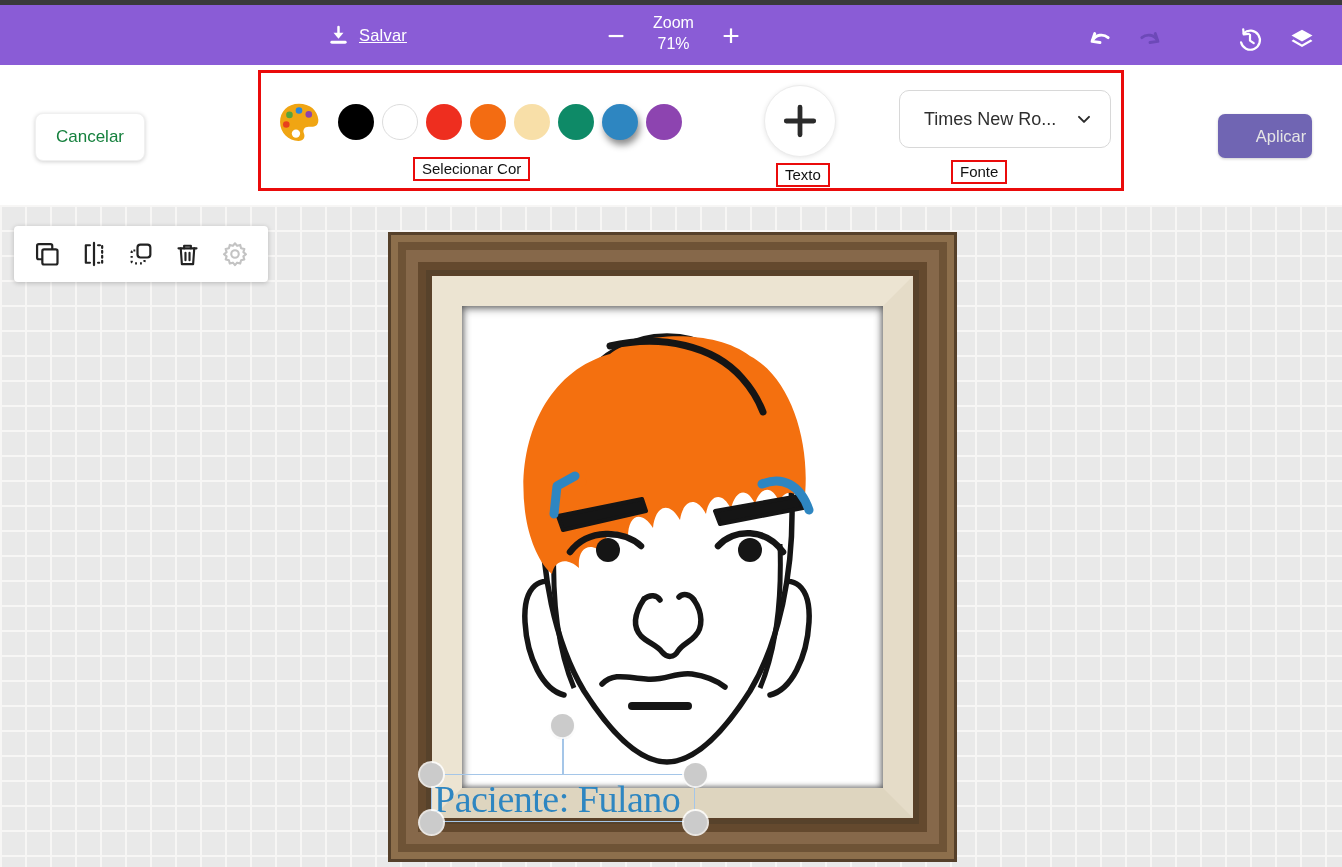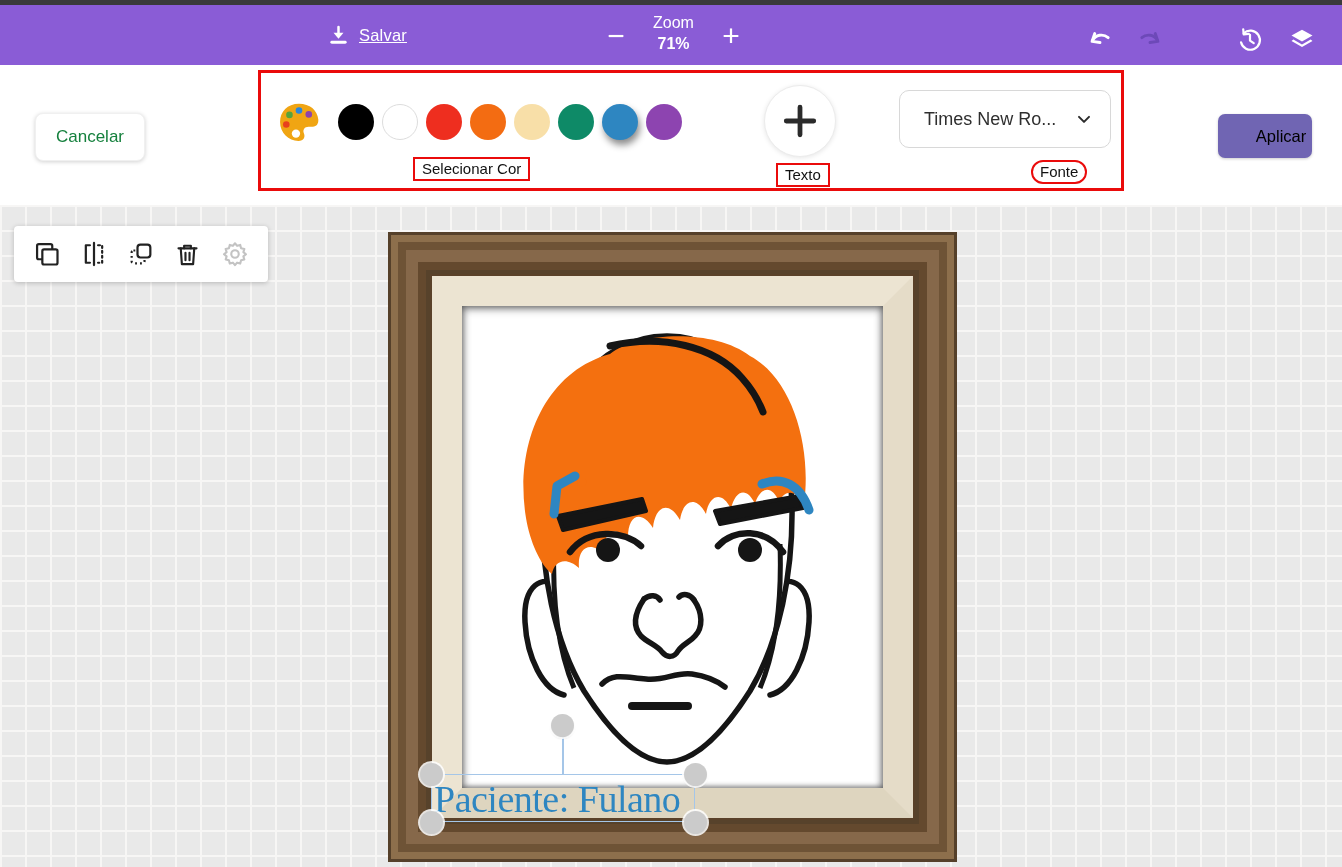--- a/index.html
+++ b/index.html
@@ -11,38 +11,38 @@
   
   .header { position:absolute; left:0; top:5px; width:1342px; height:60px; background:var(--brand,#8a5cd6); color:#fff; }
   .hbtn { position:absolute; display:flex; align-items:center; gap:9px; height:40px; top:10px; cursor:pointer; color:#fff; font-size:16.5px; font-weight:500; letter-spacing:.2px; }
   .hbtn svg { display:block; }
   .upload-btn { left:40px; }
   .save-btn { left:327px;text-decoration:underline; }
   .zoom-minus { position:absolute; left:601px; top:14px; width:30px; height:36px; font-size:30px; font-weight:400; color:#fff; text-align:center; line-height:34px; cursor:pointer; }
   .zoom-plus  { position:absolute; left:716px; top:14px; width:30px; height:36px; font-size:30px; font-weight:400; color:#fff; text-align:center; line-height:34px; cursor:pointer; }
   .zoom-block { position:absolute; left:636px; top:9px; width:75px; text-align:center; color:#fff; }
   .zoom-block .zl { font-size:16px; font-weight:500; }
-  .zoom-block .zv { font-size:16px; font-weight:700; margin-top:3px; }
+  .zoom-block .zv { font-size:16px; font-weight:400; margin-top:3px; }
   .hicon { position:absolute; top:21px; width:28px; height:28px; cursor:pointer; }
   .undo { left:1086px; }
   .redo { left:1136px; }
   .history { left:1236px; }
   .layers { left:1288px; }
 
   
   .toolbar { position:absolute; left:0; top:65px; width:1342px; height:140px; background:#fff; }
   .cancel-btn { position:absolute; left:35px; top:48px; width:110px; height:48px; background:#fff; border:1px solid #f0f0f0; border-radius:8px; box-shadow:0 1px 4px rgba(0,0,0,.18); font-size:17px; color:#15803d; display:flex; align-items:center; justify-content:center; cursor:pointer; }
-  .apply-btn { position:absolute; left:1218px; top:49px; width:94px; height:44px; background:#7065b3; border:none; border-radius:7px; color:#000000; font-size:16.5px; font-weight:500; display:flex; align-items:center; justify-content:center; cursor:pointer; box-shadow:0 1px 3px rgba(0,0,0,.2);padding-left:32px; }
+  .apply-btn { position:absolute; left:1218px; top:49px; width:94px; height:44px; background:#7065b3; border:none; border-radius:7px; color:#e5e5e5; font-size:16.5px; font-weight:500; display:flex; align-items:center; justify-content:center; cursor:pointer; box-shadow:0 1px 3px rgba(0,0,0,.2);padding-left:32px; }
 
   
   .ann-rect { position:absolute; left:258px; top:5px; width:866px; height:121px; border:3px solid var(--ann,#ea0b0b); pointer-events:none; }
   .ann-label { position:absolute; border:2px solid var(--ann,#ea0b0b); background:#fff; color:#111; font-size:15px; padding:1px 7px 2px; white-space:nowrap; }
   .ann-selcolor { left:413px; top:92px; }
   .ann-texto { left:776px; top:98px; }
-  .ann-fonte { left:1031px; top:95px;border-radius:12px; }
+  .ann-fonte { left:951px; top:95px; }
 
   .palette-btn { position:absolute; left:277px; top:35px; width:44px; height:44px; cursor:pointer; }
   .swatch-row { position:absolute; left:338px; top:39px; display:flex; gap:8px; }
   .swatch { width:36px; height:36px; border-radius:50%; cursor:pointer; }
   .swatch.white { border:1px solid #ddd; }
   .swatch.selected { box-shadow:2px 5px 7px rgba(0,0,0,.45); }
 
   .text-tool-btn { position:absolute; left:764px; top:20px; width:72px; height:72px; border-radius:50%; background:#fff; border:1px solid #ececec; box-shadow:0 1px 5px rgba(0,0,0,.10); cursor:pointer; }
   .text-tool-btn svg { position:absolute; left:50%; top:50%; transform:translate(-50%,-50%); }
 

